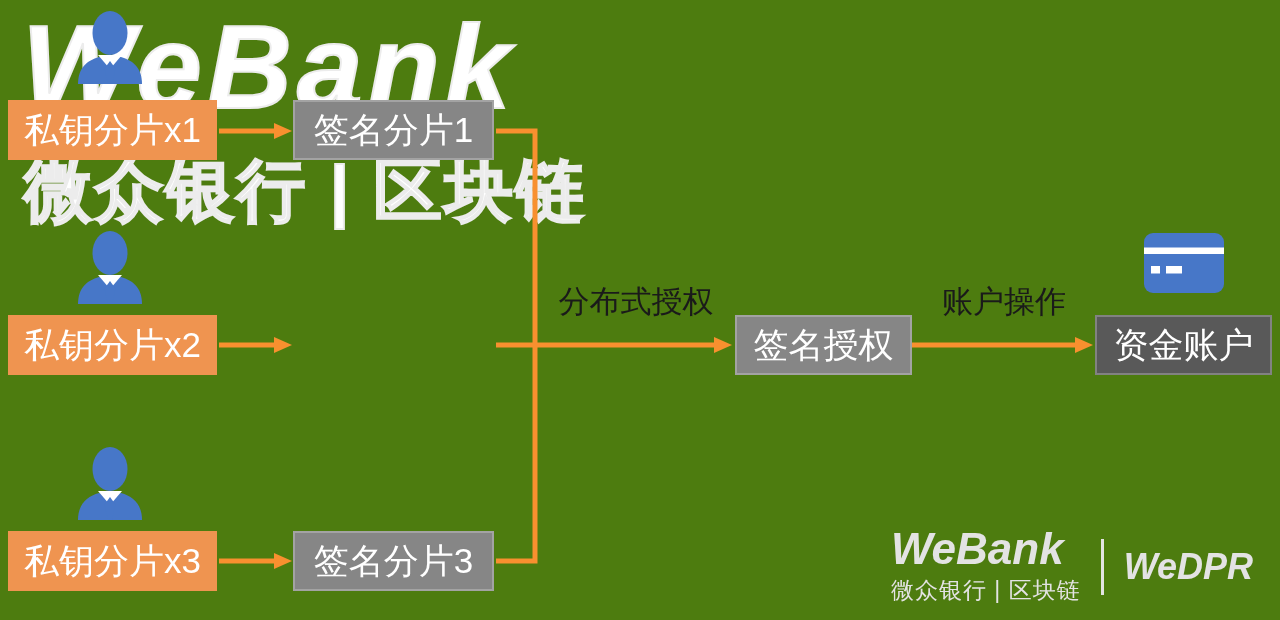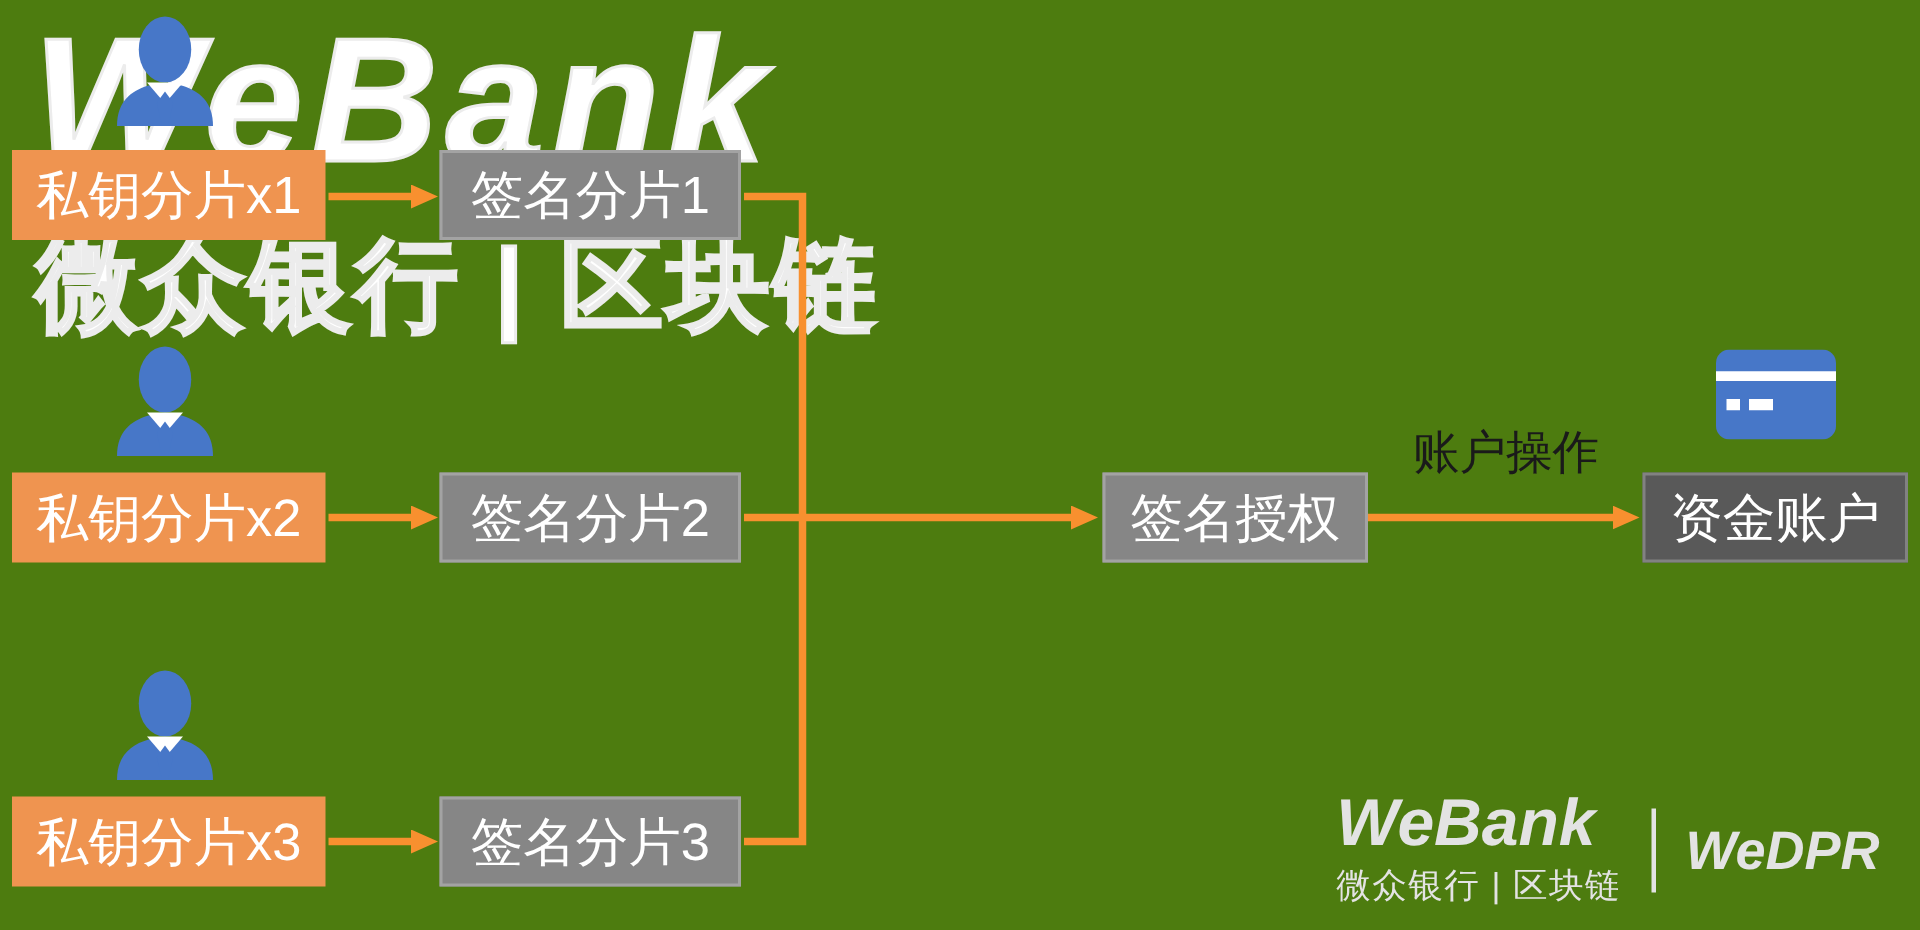--- a/index.html
+++ b/index.html
@@ -104,25 +104,25 @@
     <rect class="blue-fill" x="0" y="0" width="80" height="60" rx="9"></rect>
     <rect x="0" y="14.5" width="80" height="6.5" fill="#ffffff"></rect>
     <rect x="7" y="33" width="9" height="7.5" fill="#ffffff"></rect>
     <rect x="22" y="33" width="16" height="7.5" fill="#ffffff"></rect>
   </svg>
 
   <div class="node orange n-key1">私钥分片x1</div>
   <div class="node orange n-key2">私钥分片x2</div>
   <div class="node orange n-key3">私钥分片x3</div>
   <div class="node gray n-sig1">签名分片1</div>
-  <div class="node gray n-sig2">签名分片2</div>
   <div class="node gray n-sig3">签名分片3</div>
   <div class="node gray n-auth">签名授权</div>
   <div class="node dark n-fund">资金账户</div>
 
+  <div class="edge-label l-dist">分布式授权</div>
   <div class="edge-label l-acct">账户操作</div>
 
   <div class="wm-corner">
     <div class="col">
       <div class="logo">WeBank</div>
       <div class="sub">微众银行 | 区块链</div>
     </div>
     <div class="divider"></div>
     <div class="brand">WeDPR</div>
   </div>

